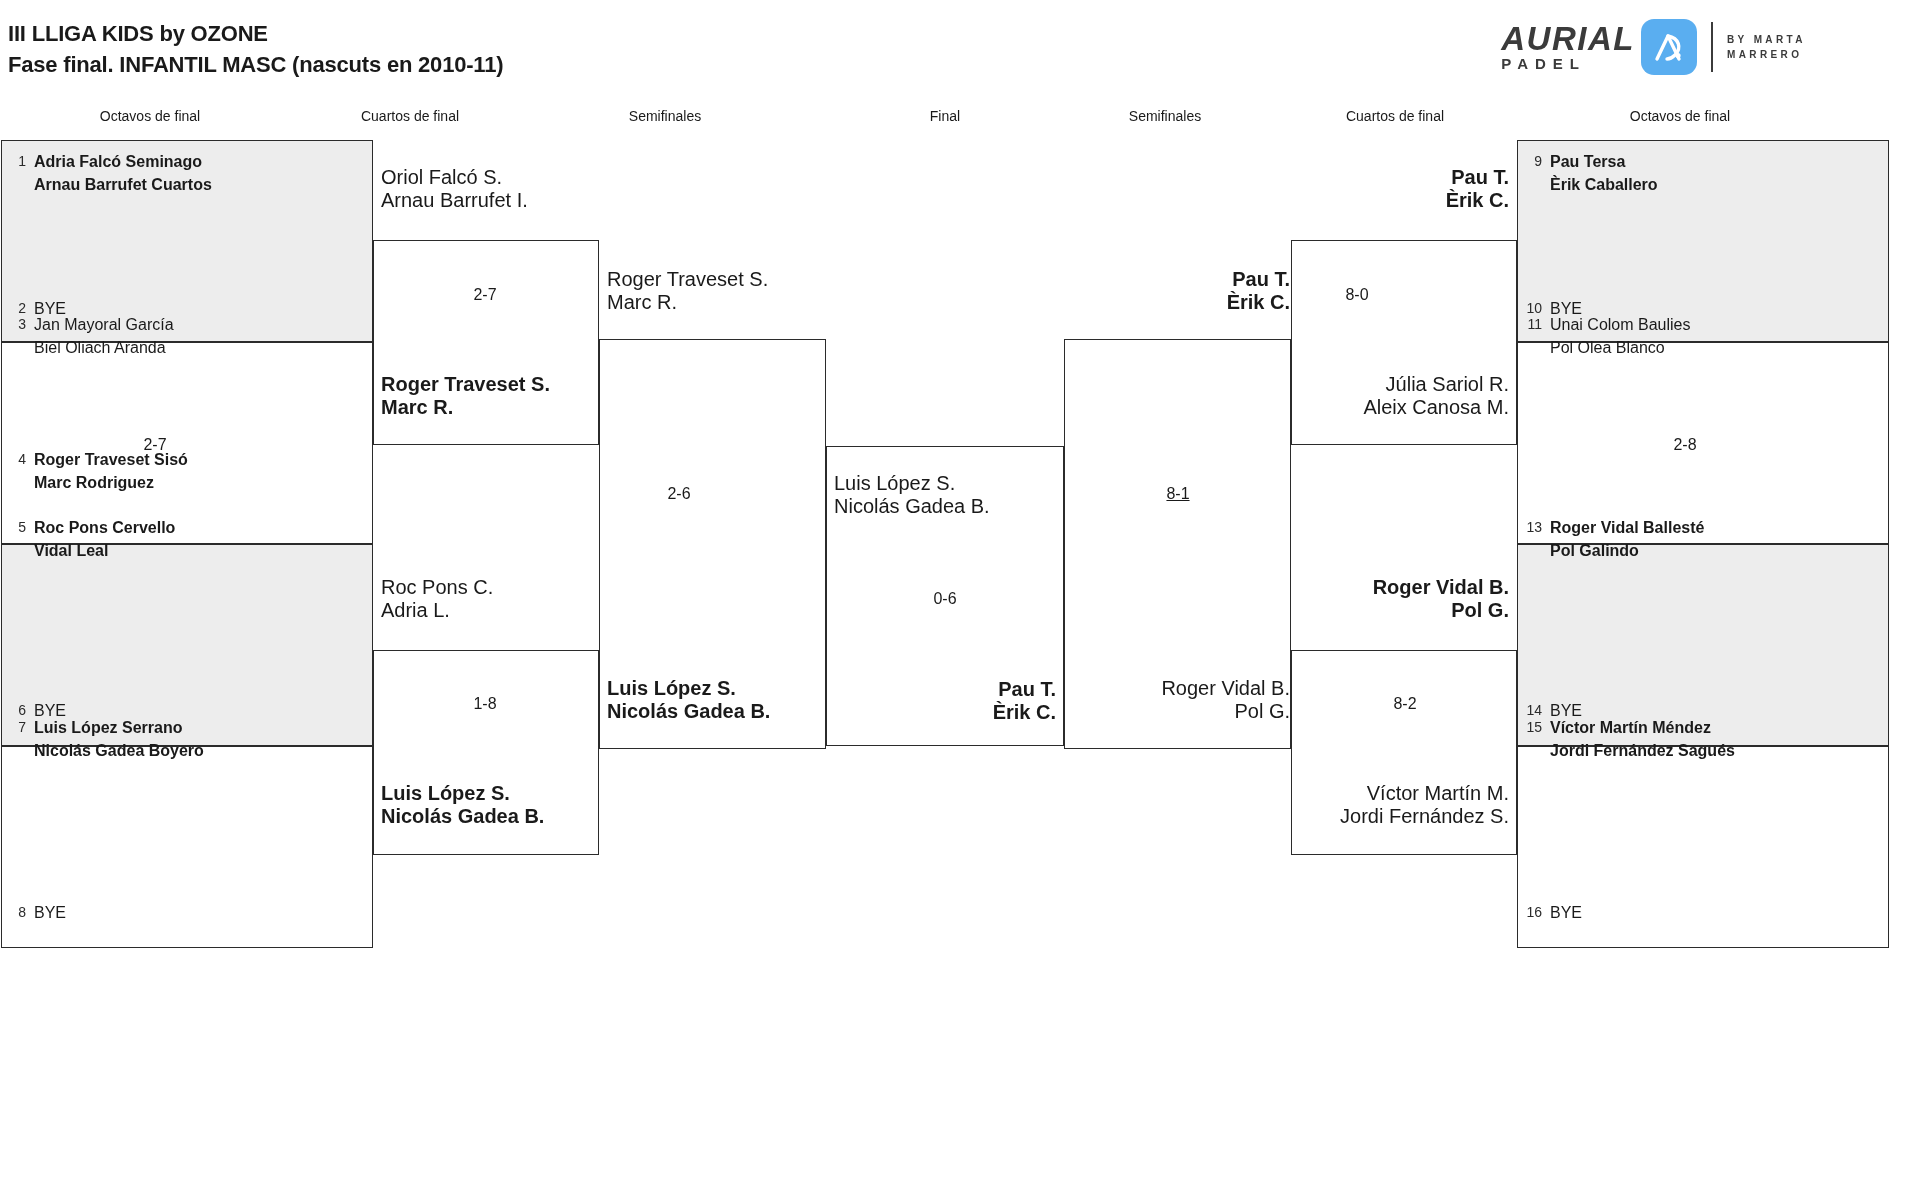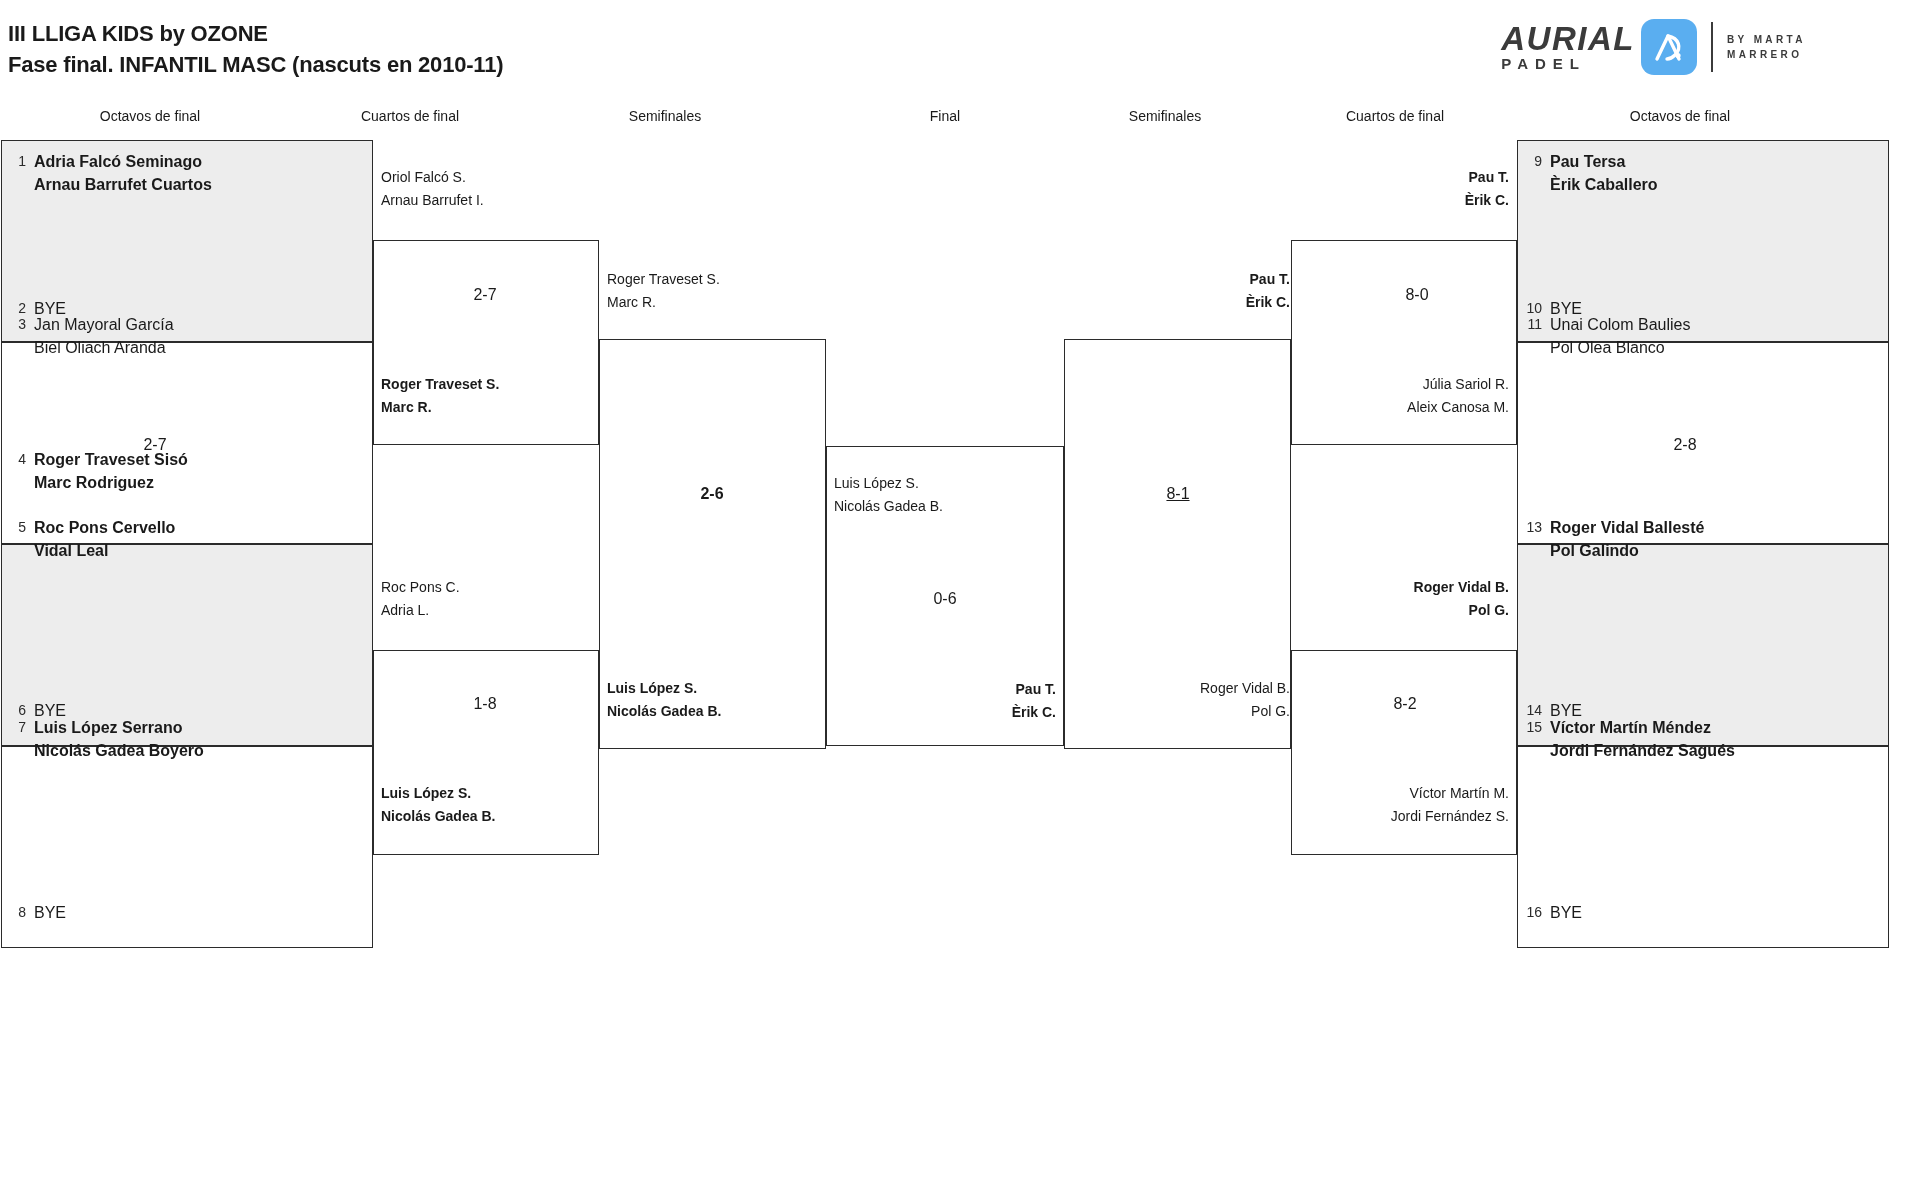--- a/index.html
+++ b/index.html
@@ -30,21 +30,21 @@
   .box{position:absolute;box-sizing:border-box;border:1px solid #2b2b2b;}
   .box.shaded{background:#ededed;}
   .box.plain{background:#ffffff;}
   
   .seed{position:absolute;display:flex;align-items:flex-start;white-space:nowrap;}
   .seed .num{font-size:14px;color:#2b2b2b;width:18px;text-align:right;padding-top:3px;}
   .seed .nm{font-size:16px;line-height:23px;margin-left:8px;}
   .bold{font-weight:bold;}
   .bye{font-size:16px;}
   
-  .adv{position:absolute;font-size:14px;line-height:23px;white-space:nowrap;}
+  .adv{position:absolute;font-size:20px;line-height:23px;white-space:nowrap;}
   .adv.r{text-align:right;}
   
   .score{position:absolute;font-size:16px;white-space:nowrap;text-align:center;}
 </style>
 </head>
 <body>
 
 <div id="header">
   <div id="title-block">
     <div class="title-line">III LLIGA KIDS by OZONE</div>
@@ -162,21 +162,21 @@
   <div class="box plain" style="left:599px;top:339px;width:227px;height:410px;"></div>
 
   <div class="adv" style="left:607px;top:268px;">
     <div>Roger Traveset S.</div>
     <div>Marc R.</div>
   </div>
   <div class="adv bold" style="left:607px;top:677px;">
     <div>Luis López S.</div>
     <div>Nicolás Gadea B.</div>
   </div>
-  <div class="score" style="left:657px;top:485px;width:110px;font-weight:bold;">2-6</div>
+  <div class="score" style="left:624px;top:485px;width:110px;">2-6</div>
 
   <div class="box plain" style="left:826px;top:446px;width:238px;height:300px;"></div>
 
   <div class="adv" style="left:834px;top:472px;">
     <div>Luis López S.</div>
     <div>Nicolás Gadea B.</div>
   </div>
   <div class="adv r bold" style="left:826px;width:230px;top:678px;">
     <div>Pau T.</div>
     <div>Èrik C.</div>
@@ -208,21 +208,21 @@
   </div>
   <div class="adv r bold" style="left:1287px;width:222px;top:576px;">
     <div>Roger Vidal B.</div>
     <div>Pol G.</div>
   </div>
   <div class="adv r" style="left:1287px;width:222px;top:782px;">
     <div>Víctor Martín M.</div>
     <div>Jordi Fernández S.</div>
   </div>
 
-  <div class="score" style="left:1362px;top:286px;width:110px;">8-0</div>
+  <div class="score" style="left:1302px;top:286px;width:110px;">8-0</div>
   <div class="score" style="left:1350px;top:695px;width:110px;">8-2</div>
 
   <div class="box shaded" style="left:1517px;top:140px;width:372px;height:202px;"></div>
   <div class="box plain" style="left:1517px;top:342px;width:372px;height:202px;"></div>
   <div class="box shaded" style="left:1517px;top:544px;width:372px;height:202px;"></div>
   <div class="box plain" style="left:1517px;top:746px;width:372px;height:202px;"></div>
 
   <div class="seed" style="left:1524px;top:150px;">
     <div class="num">9</div>
     <div>

